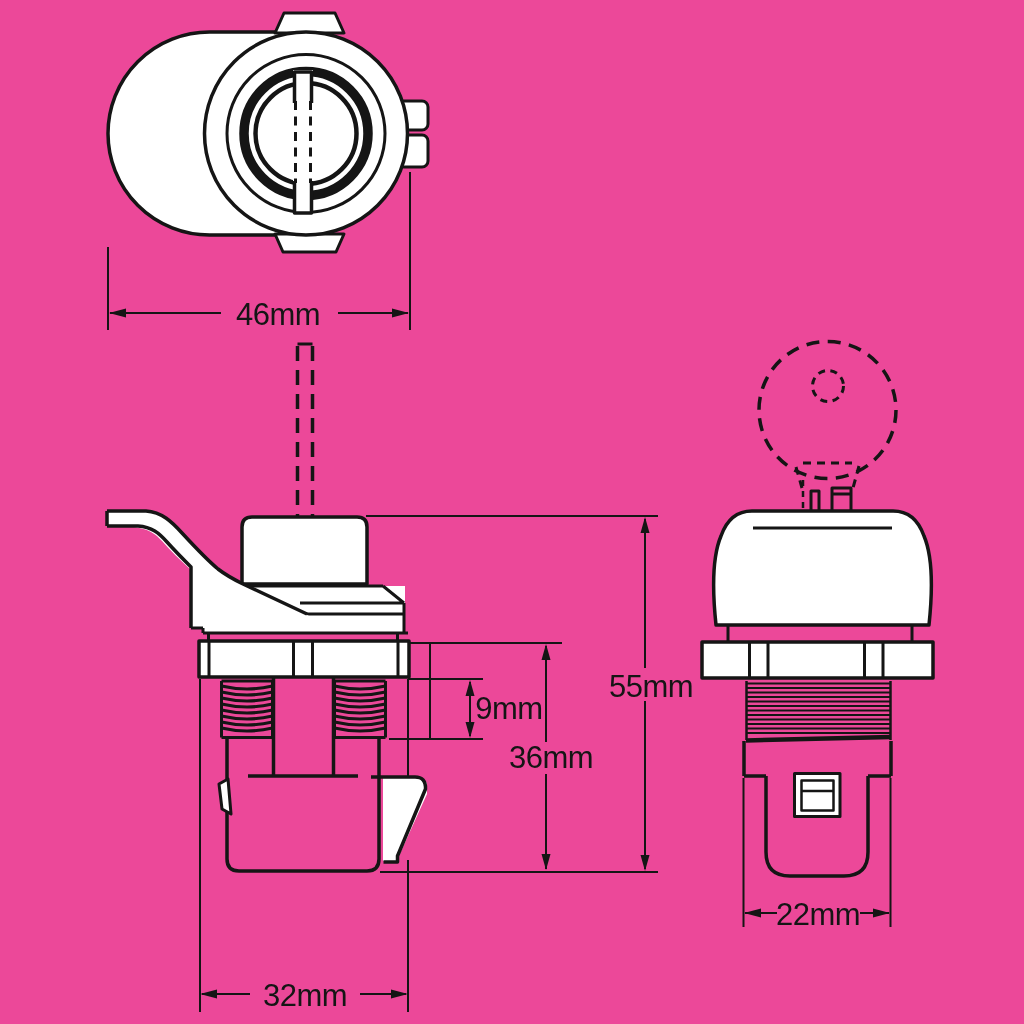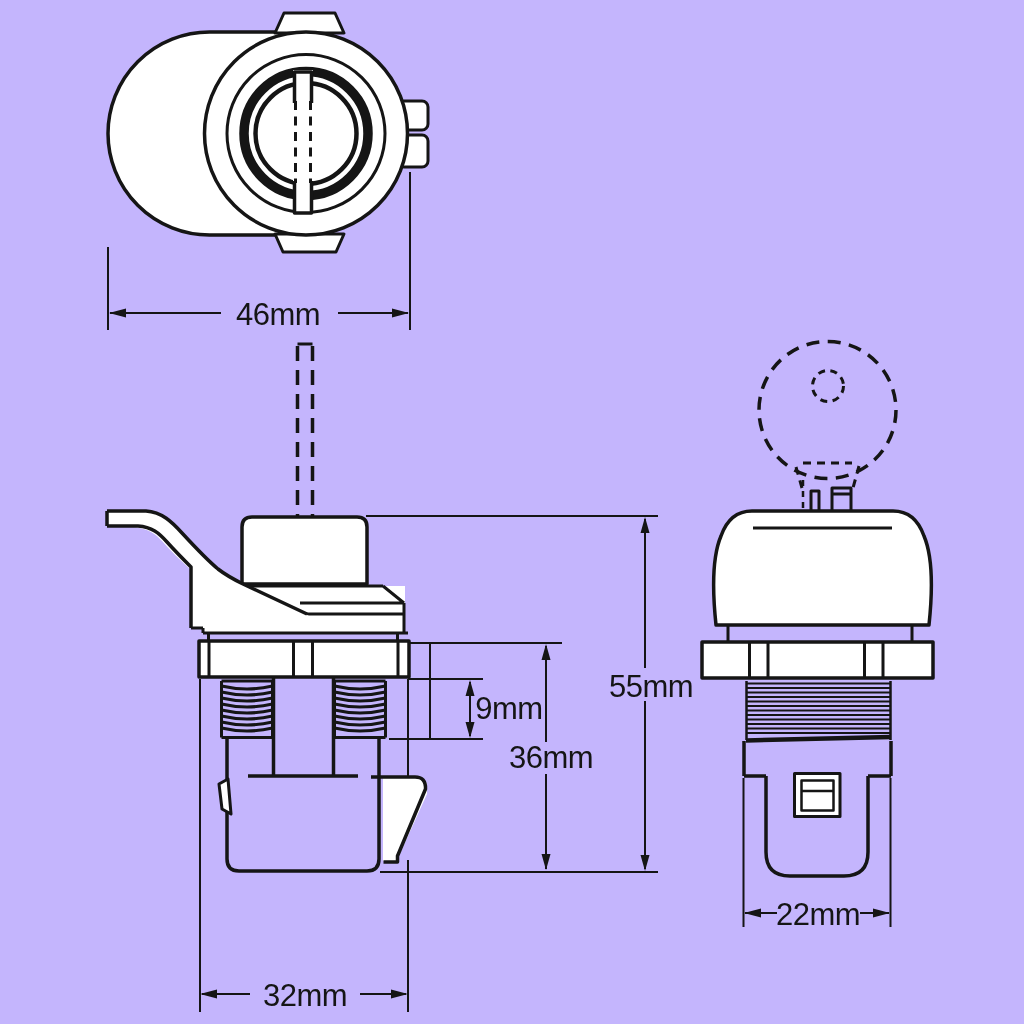--- a/index.html
+++ b/index.html
@@ -1,16 +1,16 @@
 <!DOCTYPE html>
 <html><head>
 <meta charset="utf-8">
 <style>
   html,body{margin:0;padding:0;background:#ffffff;}
-  .stage{position:relative;width:1024px;height:1024px;background:#c4b5fd;overflow:hidden;}
+  .stage{position:relative;width:1024px;height:1024px;background:#ec4899;overflow:hidden;}
   svg{display:block;}
   .ln{stroke:#151515;fill:none;stroke-linejoin:round;}
   .wf{fill:#ffffff;}
   .nf{fill:none;}
   .s45{stroke-width:4.5;}
   .s35{stroke-width:3.5;}
   .s3{stroke-width:3;}
   .s25{stroke-width:2.5;}
   .s22{stroke-width:2.2;}
   .s2{stroke-width:2;}

